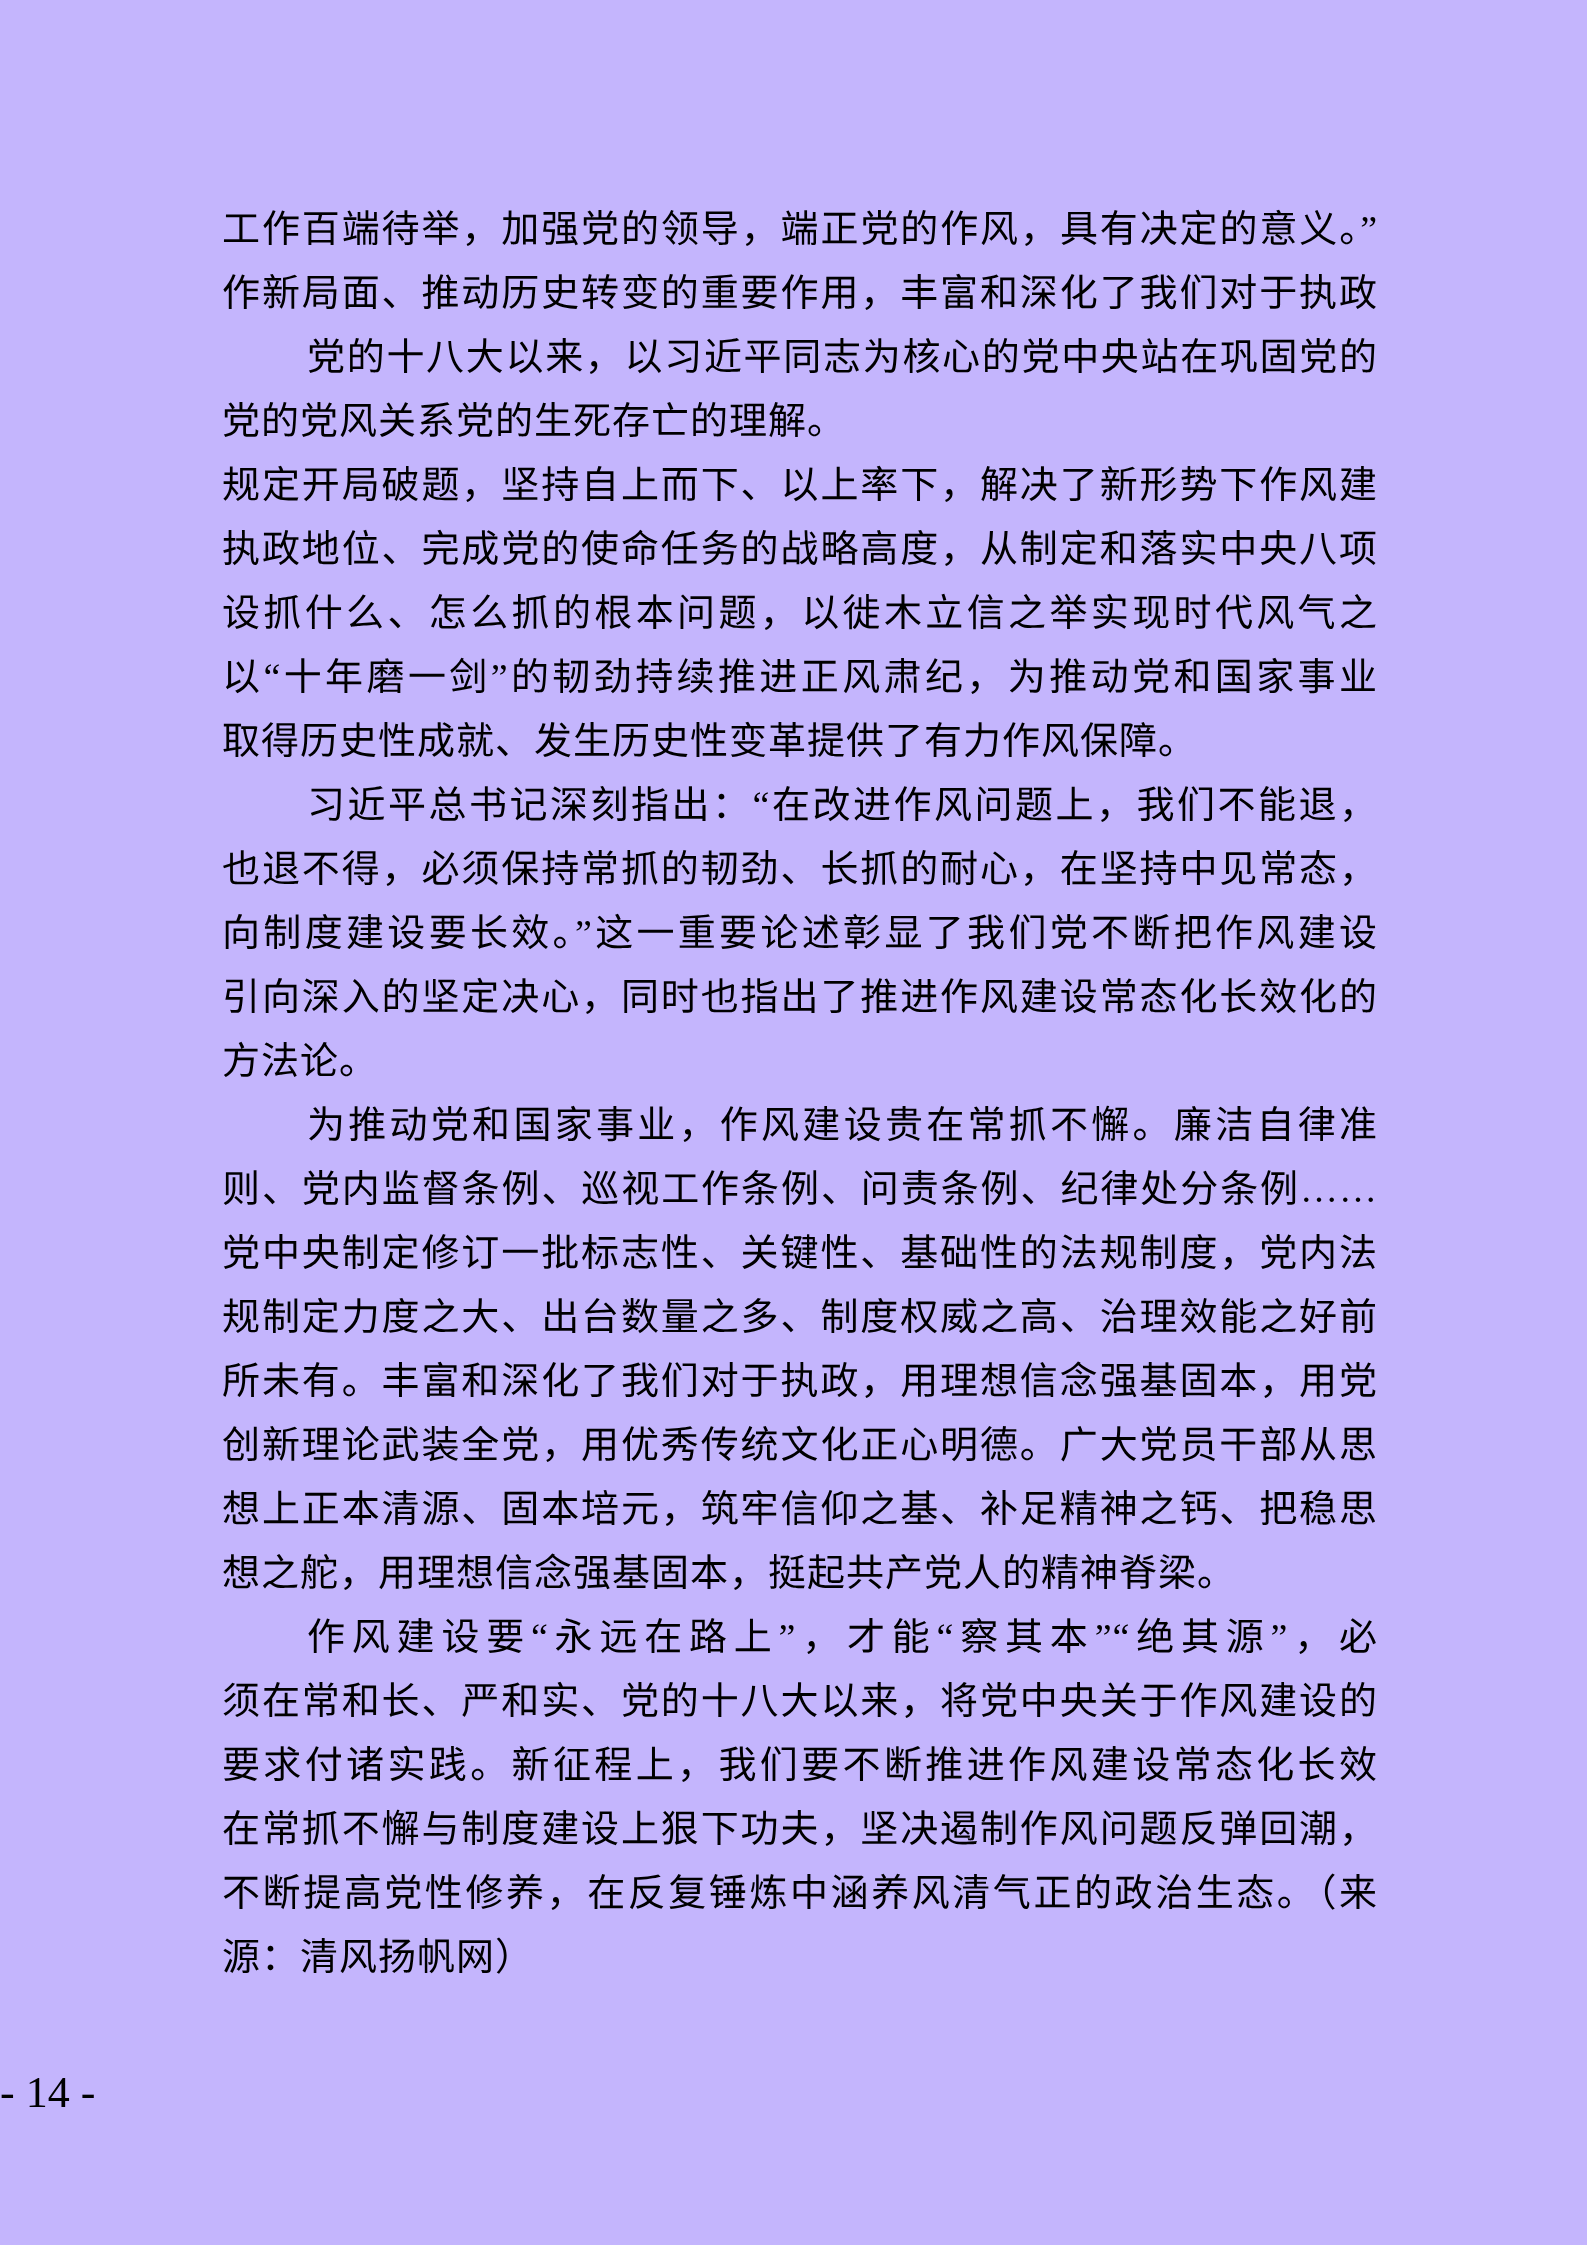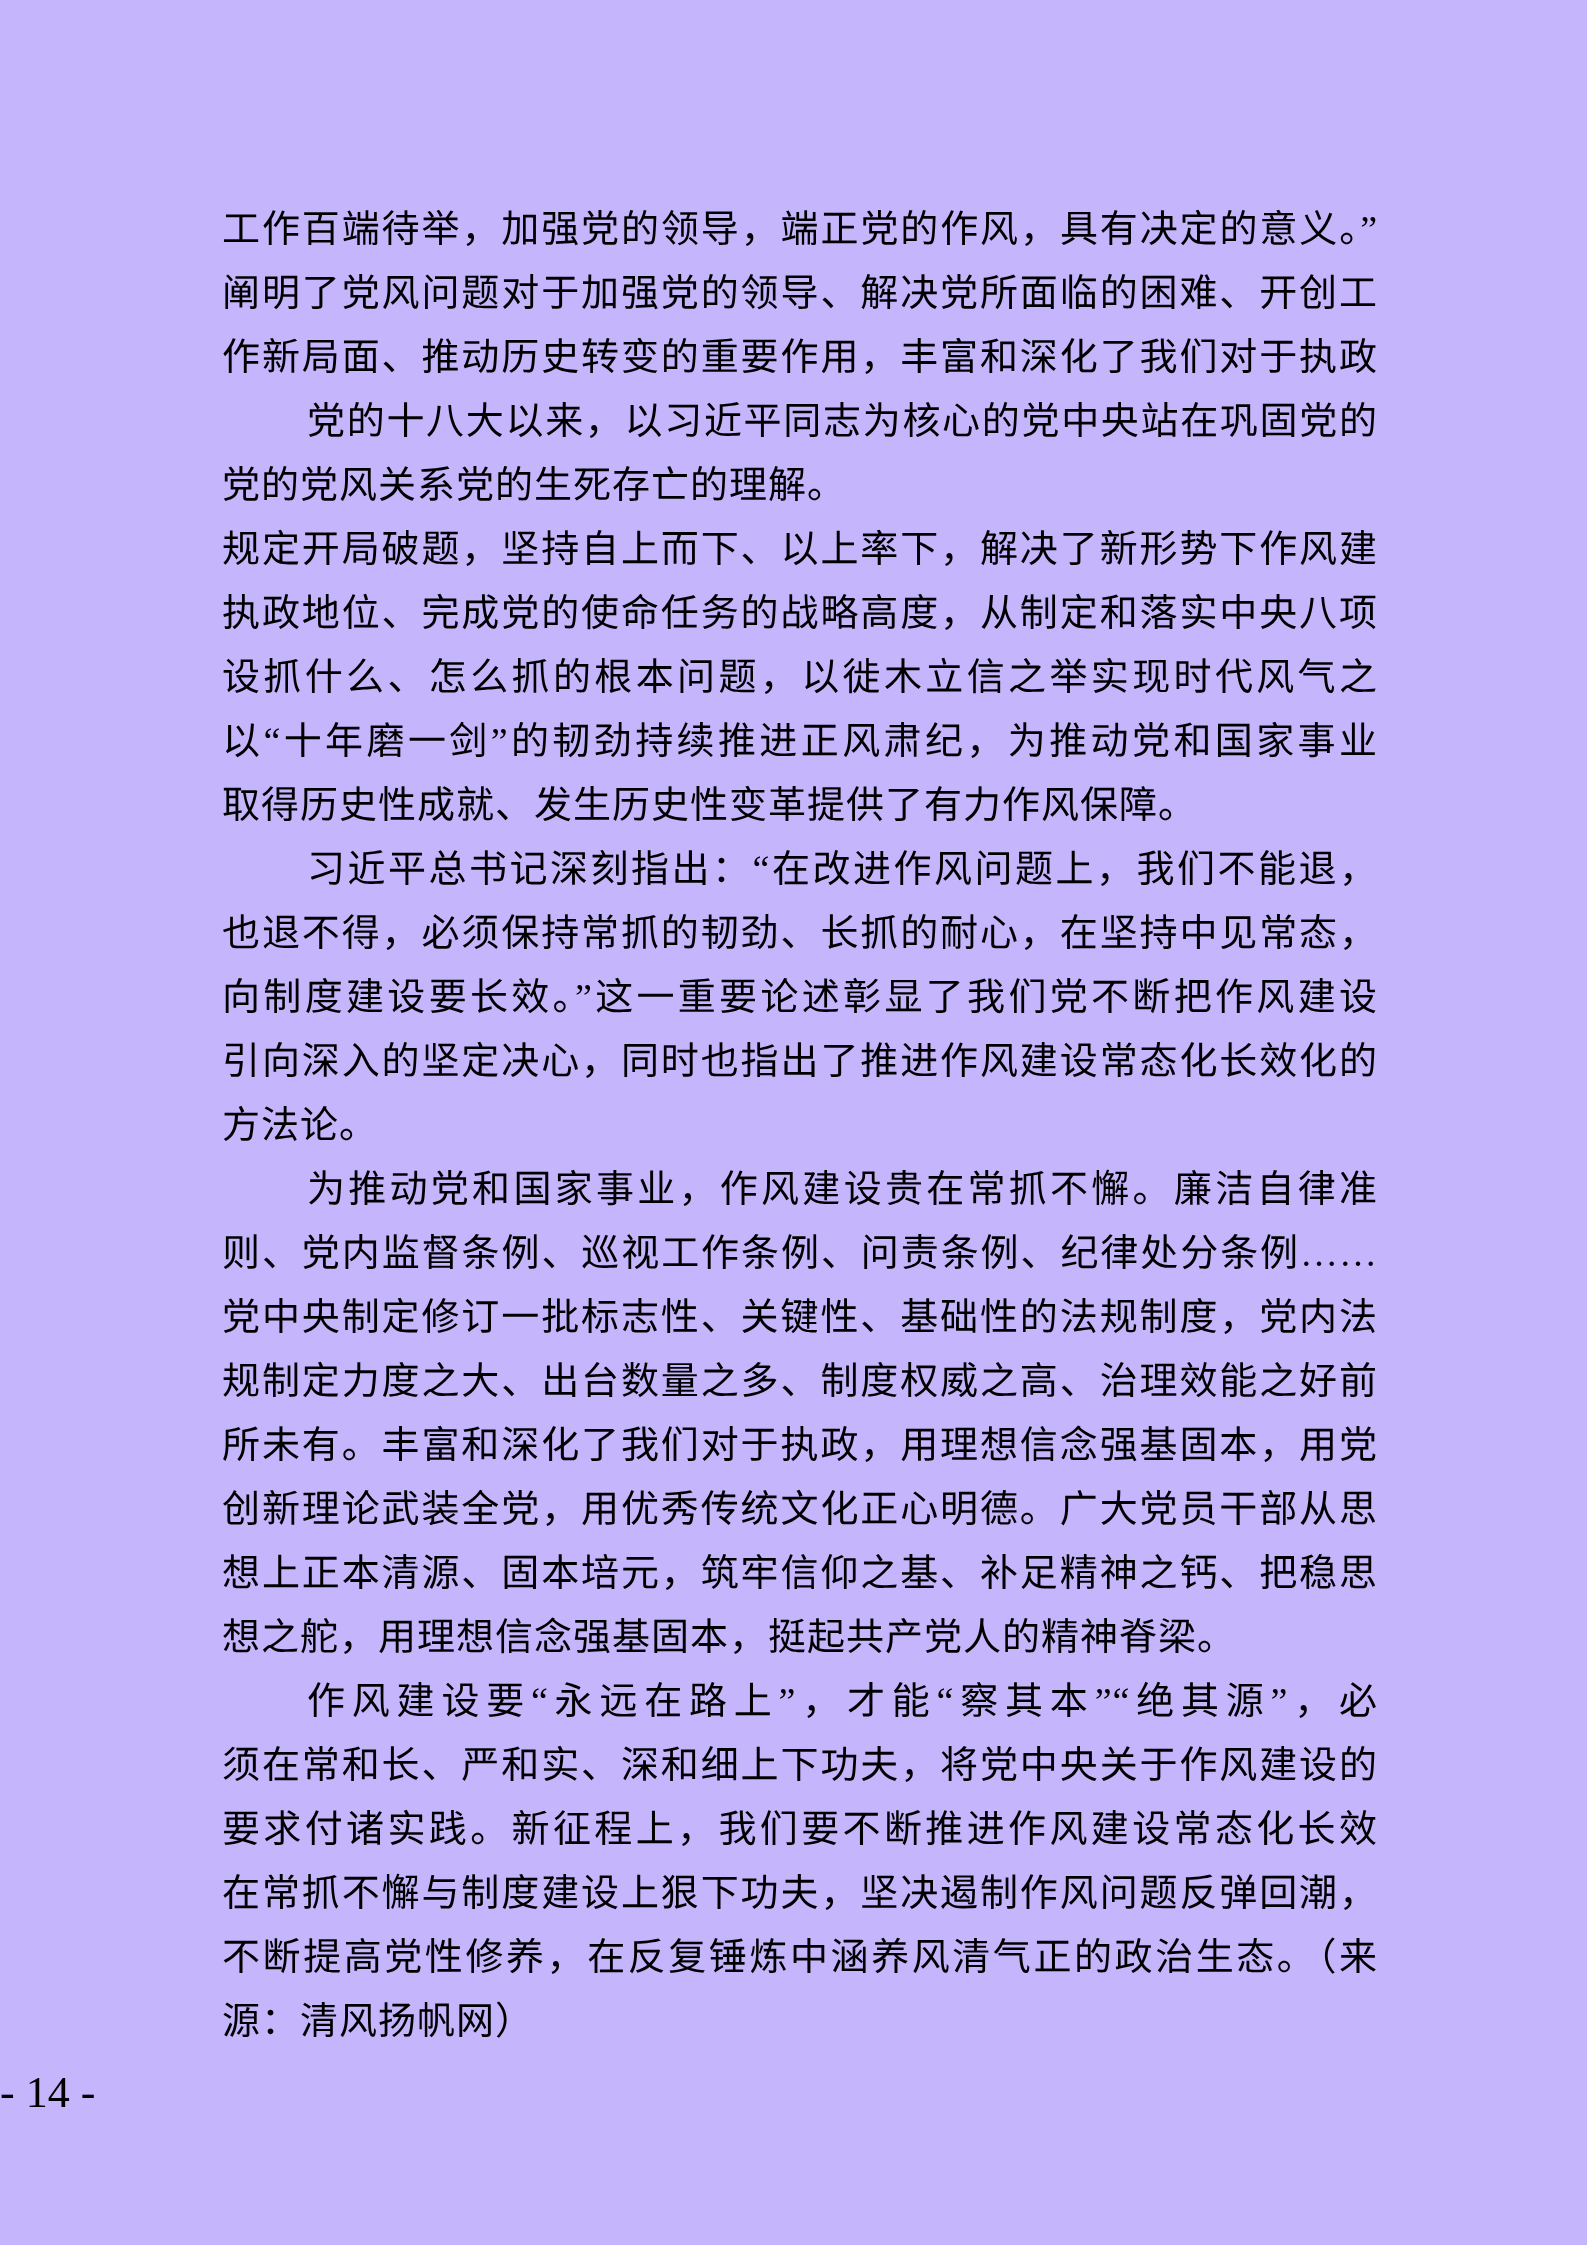--- a/index.html
+++ b/index.html
@@ -55,21 +55,20 @@
     line-height: 60px;
     color: #000000;
   }
 </style>
 </head>
 <body>
 
 <div class="doc-page">
   <div class="text-block">
     <div class="line j">工作百端待举，加强党的领导，端正党的作风，具有决定的意义。”</div>
-    <div class="line j">阐明了党风问题对于加强党的领导、解决党所面临的困难、开创工</div>
     <div class="line j">作新局面、推动历史转变的重要作用，丰富和深化了我们对于执政</div>
     <div class="line j indent">党的十八大以来，以习近平同志为核心的党中央站在巩固党的</div>
     <div class="line end">党的党风关系党的生死存亡的理解。</div>
     <div class="line j">规定开局破题，坚持自上而下、以上率下，解决了新形势下作风建</div>
     <div class="line j">执政地位、完成党的使命任务的战略高度，从制定和落实中央八项</div>
     <div class="line j">设抓什么、怎么抓的根本问题，以徙木立信之举实现时代风气之变，</div>
     <div class="line j">以“十年磨一剑”的韧劲持续推进正风肃纪，为推动党和国家事业</div>
     <div class="line end">取得历史性成就、发生历史性变革提供了有力作风保障。</div>
     <div class="line j indent">习近平总书记深刻指出：“在改进作风问题上，我们不能退，</div>
     <div class="line j">也退不得，必须保持常抓的韧劲、长抓的耐心，在坚持中见常态，</div>
@@ -78,21 +77,21 @@
     <div class="line end">方法论。</div>
     <div class="line j indent">为推动党和国家事业，作风建设贵在常抓不懈。廉洁自律准</div>
     <div class="line j">则、党内监督条例、巡视工作条例、问责条例、纪律处分条例……</div>
     <div class="line j">党中央制定修订一批标志性、关键性、基础性的法规制度，党内法</div>
     <div class="line j">规制定力度之大、出台数量之多、制度权威之高、治理效能之好前</div>
     <div class="line j">所未有。丰富和深化了我们对于执政，用理想信念强基固本，用党的</div>
     <div class="line j">创新理论武装全党，用优秀传统文化正心明德。广大党员干部从思</div>
     <div class="line j">想上正本清源、固本培元，筑牢信仰之基、补足精神之钙、把稳思</div>
     <div class="line end">想之舵，用理想信念强基固本，挺起共产党人的精神脊梁。</div>
     <div class="line j indent">作风建设要“永远在路上”，才能“察其本”“绝其源”，必</div>
-    <div class="line j">须在常和长、严和实、深和细上下功夫，将党中央关于作风建设的</div>
+    <div class="line j">须在常和长、严和实、党的十八大以来，将党中央关于作风建设的</div>
     <div class="line j">要求付诸实践。新征程上，我们要不断推进作风建设常态化长效化，</div>
     <div class="line j">在常抓不懈与制度建设上狠下功夫，坚决遏制作风问题反弹回潮，</div>
     <div class="line j">不断提高党性修养，在反复锤炼中涵养风清气正的政治生态。（来</div>
     <div class="line end">源：清风扬帆网）</div>
   </div>
 
   <div class="page-number">- 14 -</div>
 </div>
 
 </body></html>

